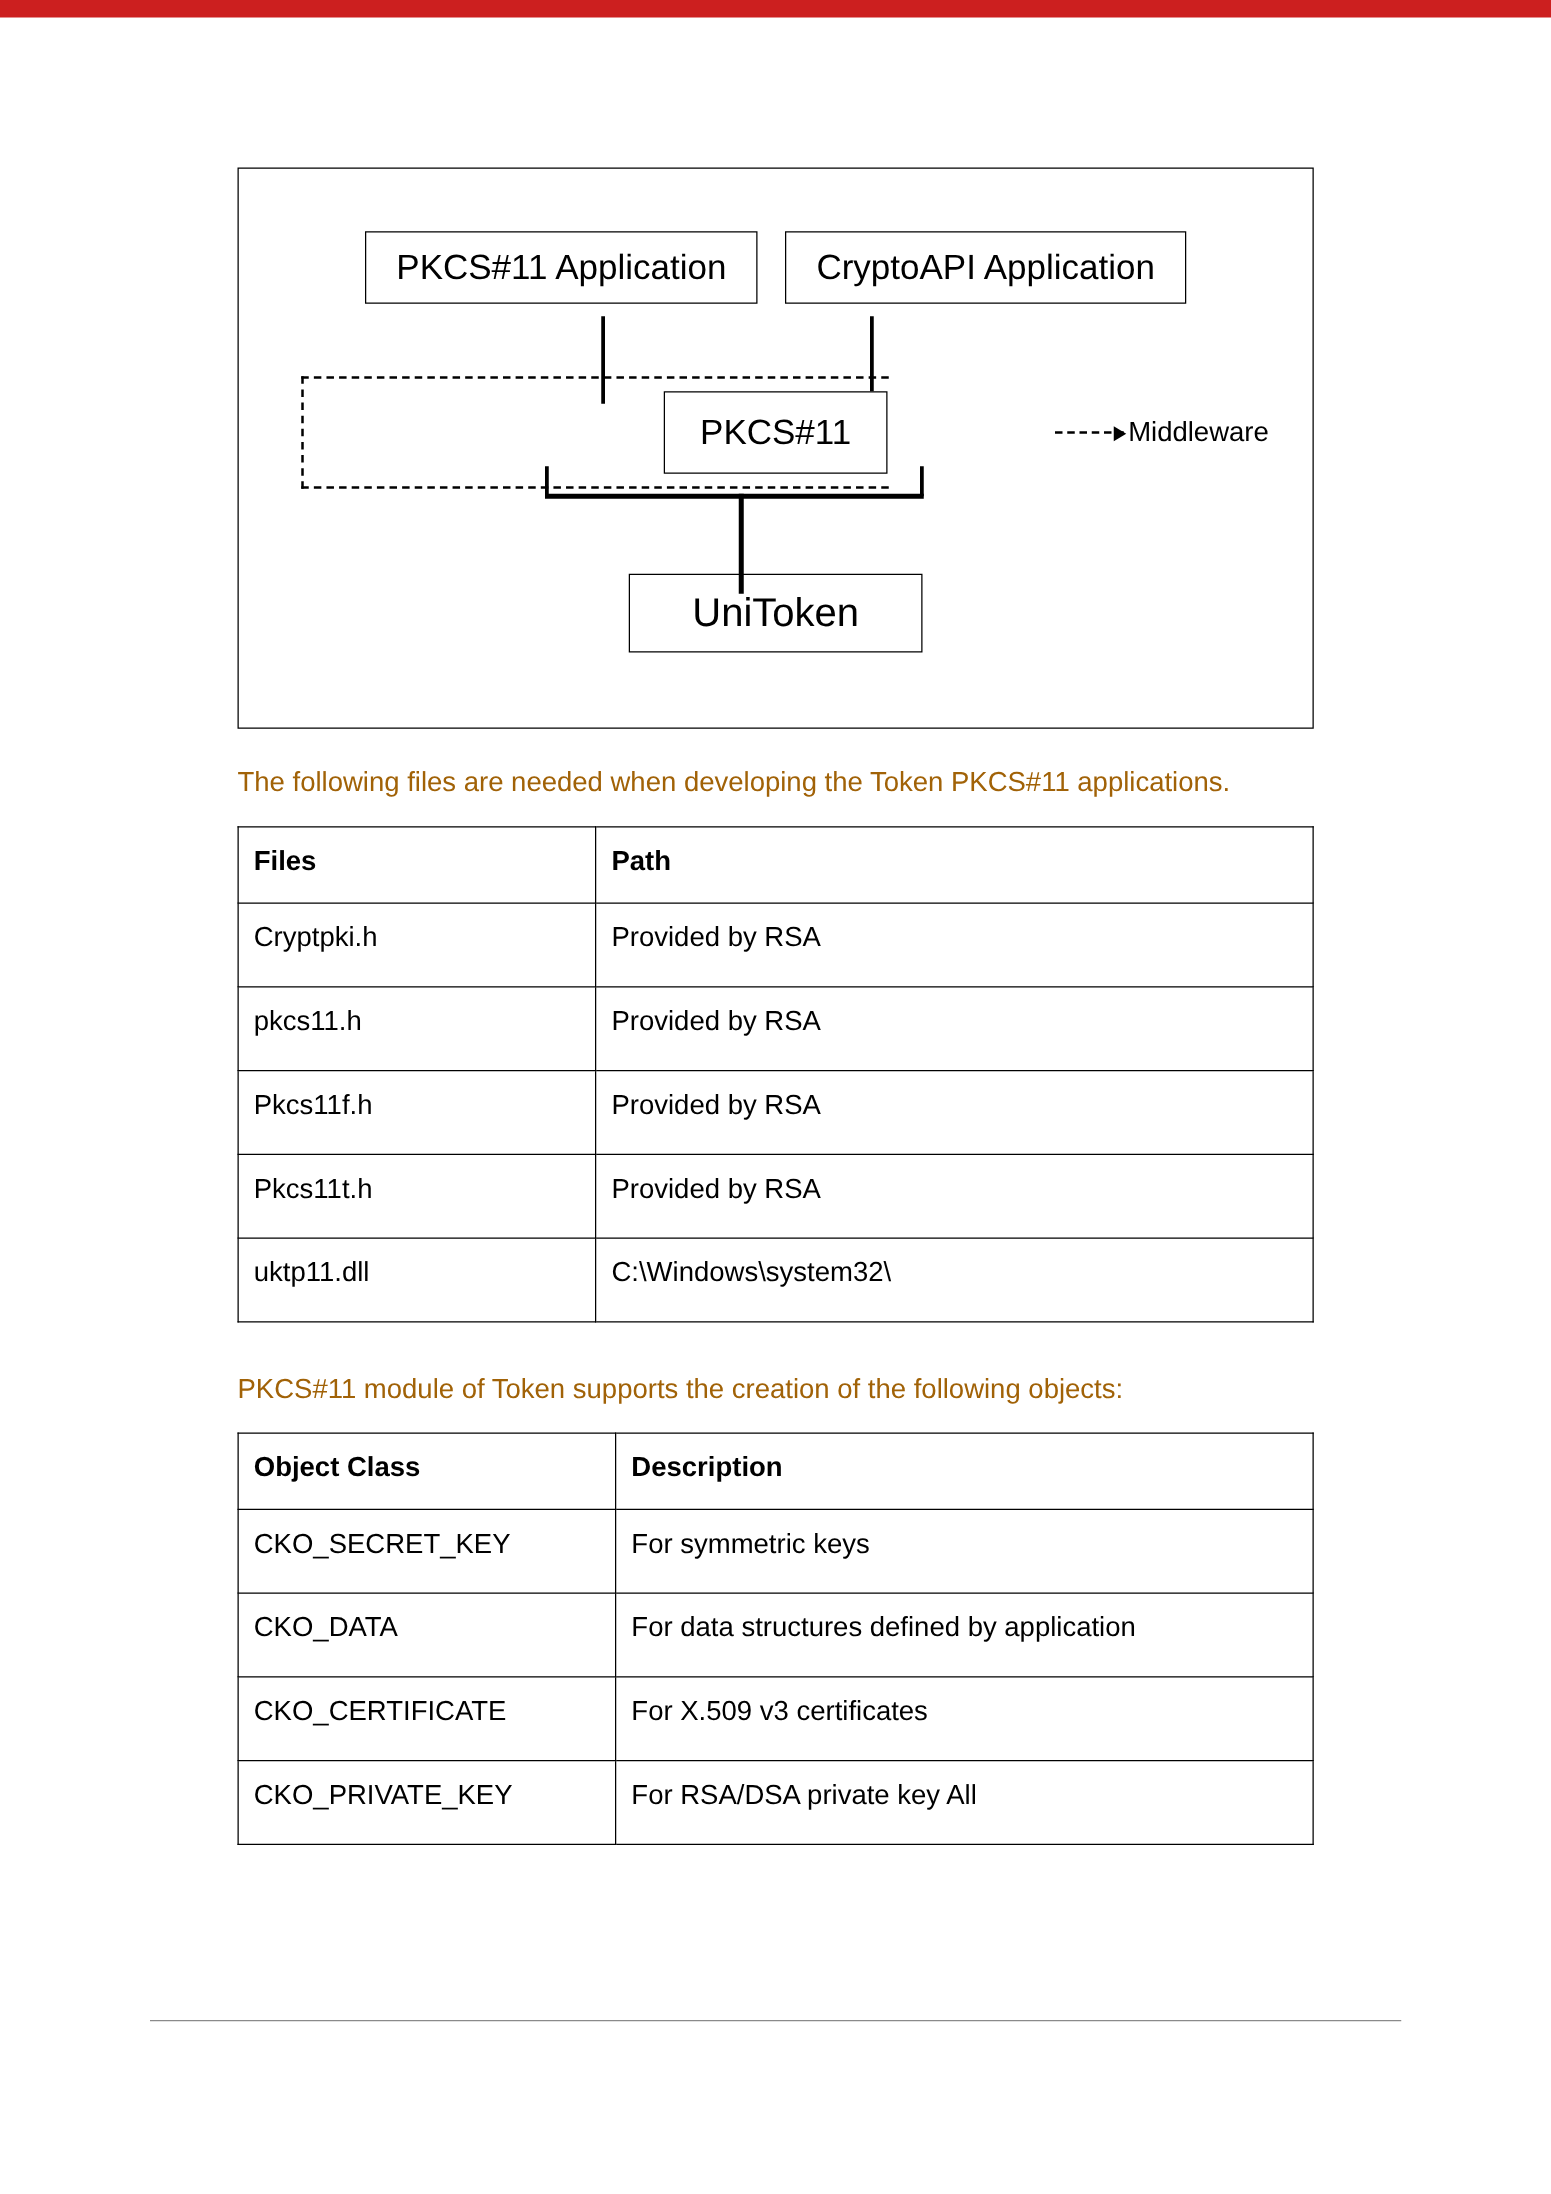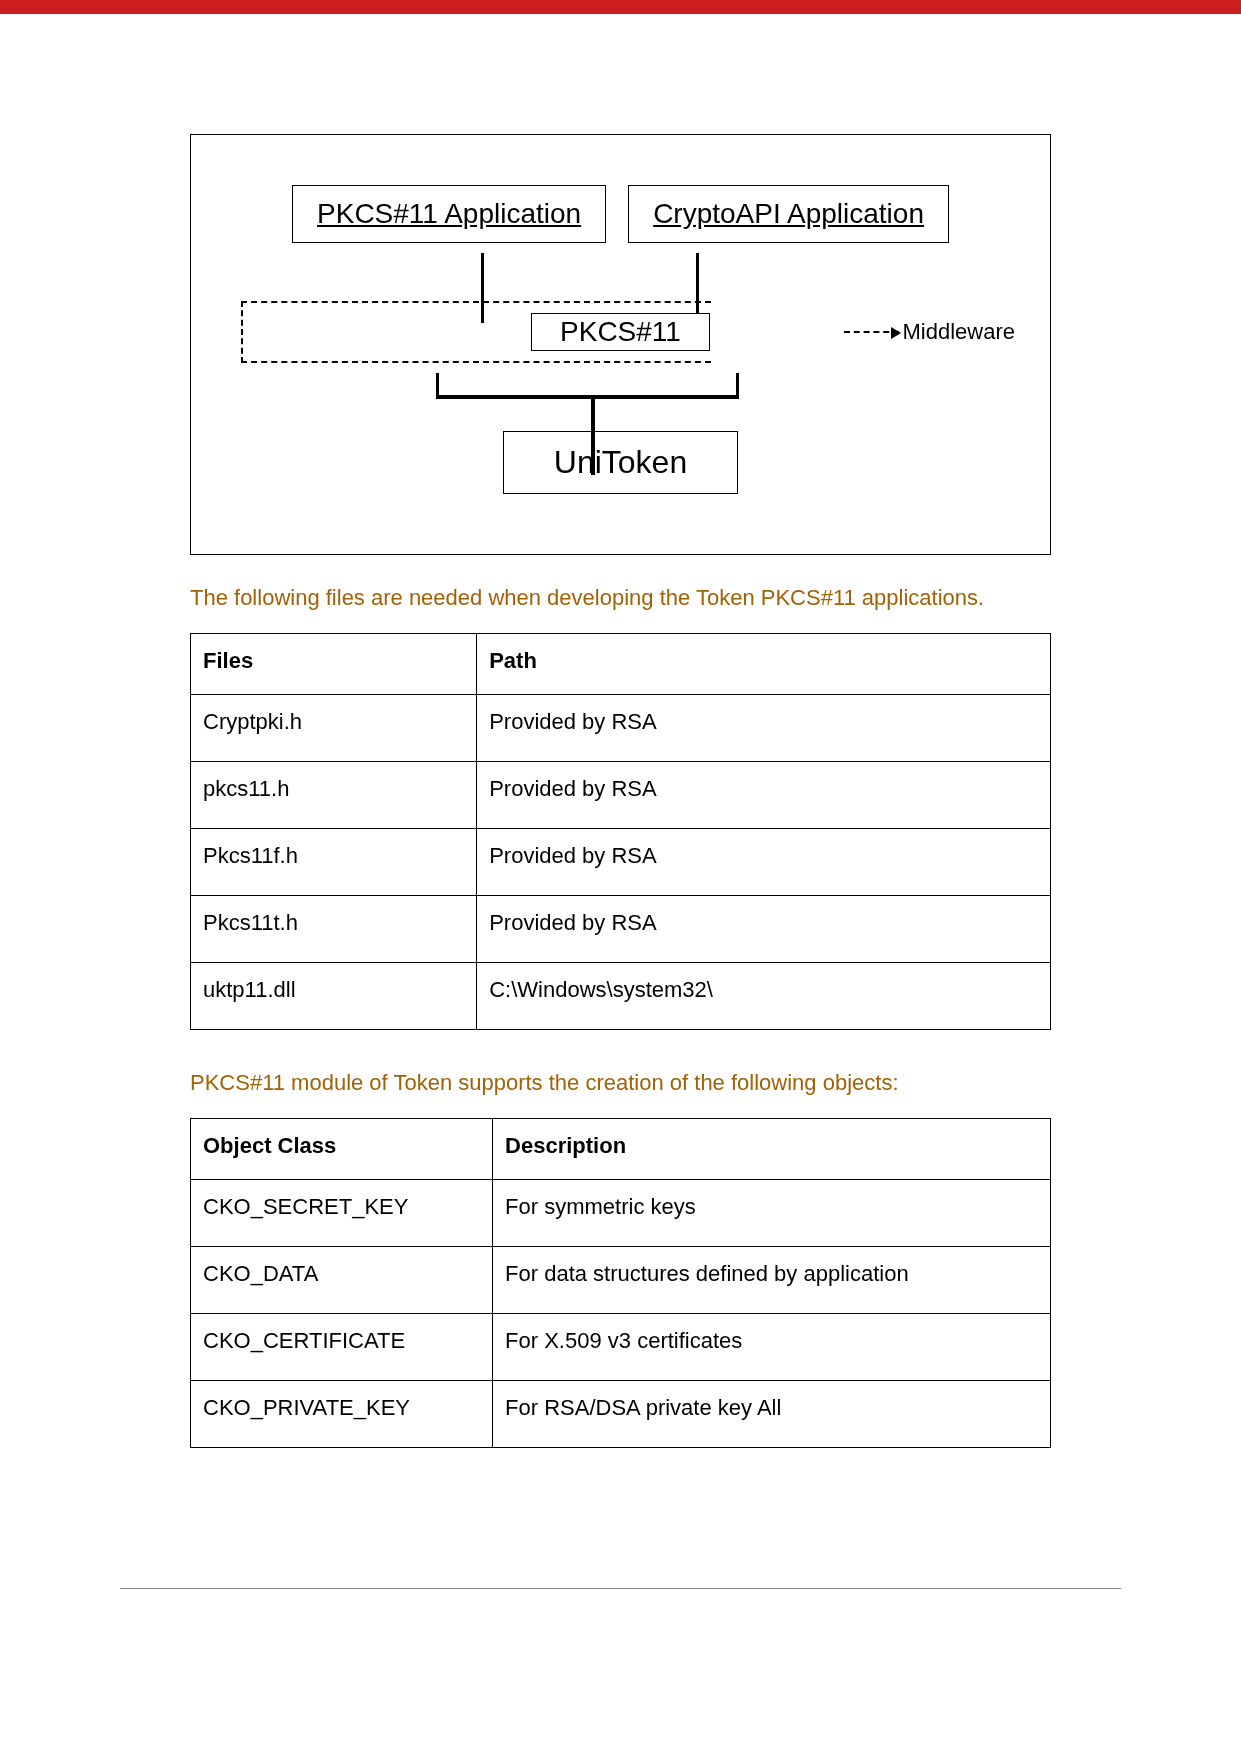--- a/index.html
+++ b/index.html
@@ -23,21 +23,21 @@
       padding:120px 190px 0 190px;
     }
     
     .diagram-outer {
       border:1.5px solid #000;
       padding:50px 40px 60px 40px;
       position:relative;
       margin-bottom:30px;
     }
     .row { display:flex; justify-content:center; }
-    .row-top { gap:22px;text-decoration:underline; }
+    .row-top { gap:22px; }
     .box {
       border:1.5px solid #000;
       padding:12px 24px;
       font-size:28px;
       text-align:center;
       background:#fff;
     }
     .box-big {
       padding:12px 50px;
       font-size:32px;
@@ -58,21 +58,21 @@
       width:470px;
       z-index:0;
     }
     .mid-inner {
       display:flex;
       gap:120px;
       z-index:1;
     }
     .mid-box {
       border:1.5px solid #000;
-      padding:2px 28px;
+      padding:16px 28px;
       font-size:28px;
       background:#fff;
     }
     .mw-label {
       position:absolute;
       right:-5px;
       top:50%;
       transform:translateY(-50%);
       font-size:22px;
       display:flex;

